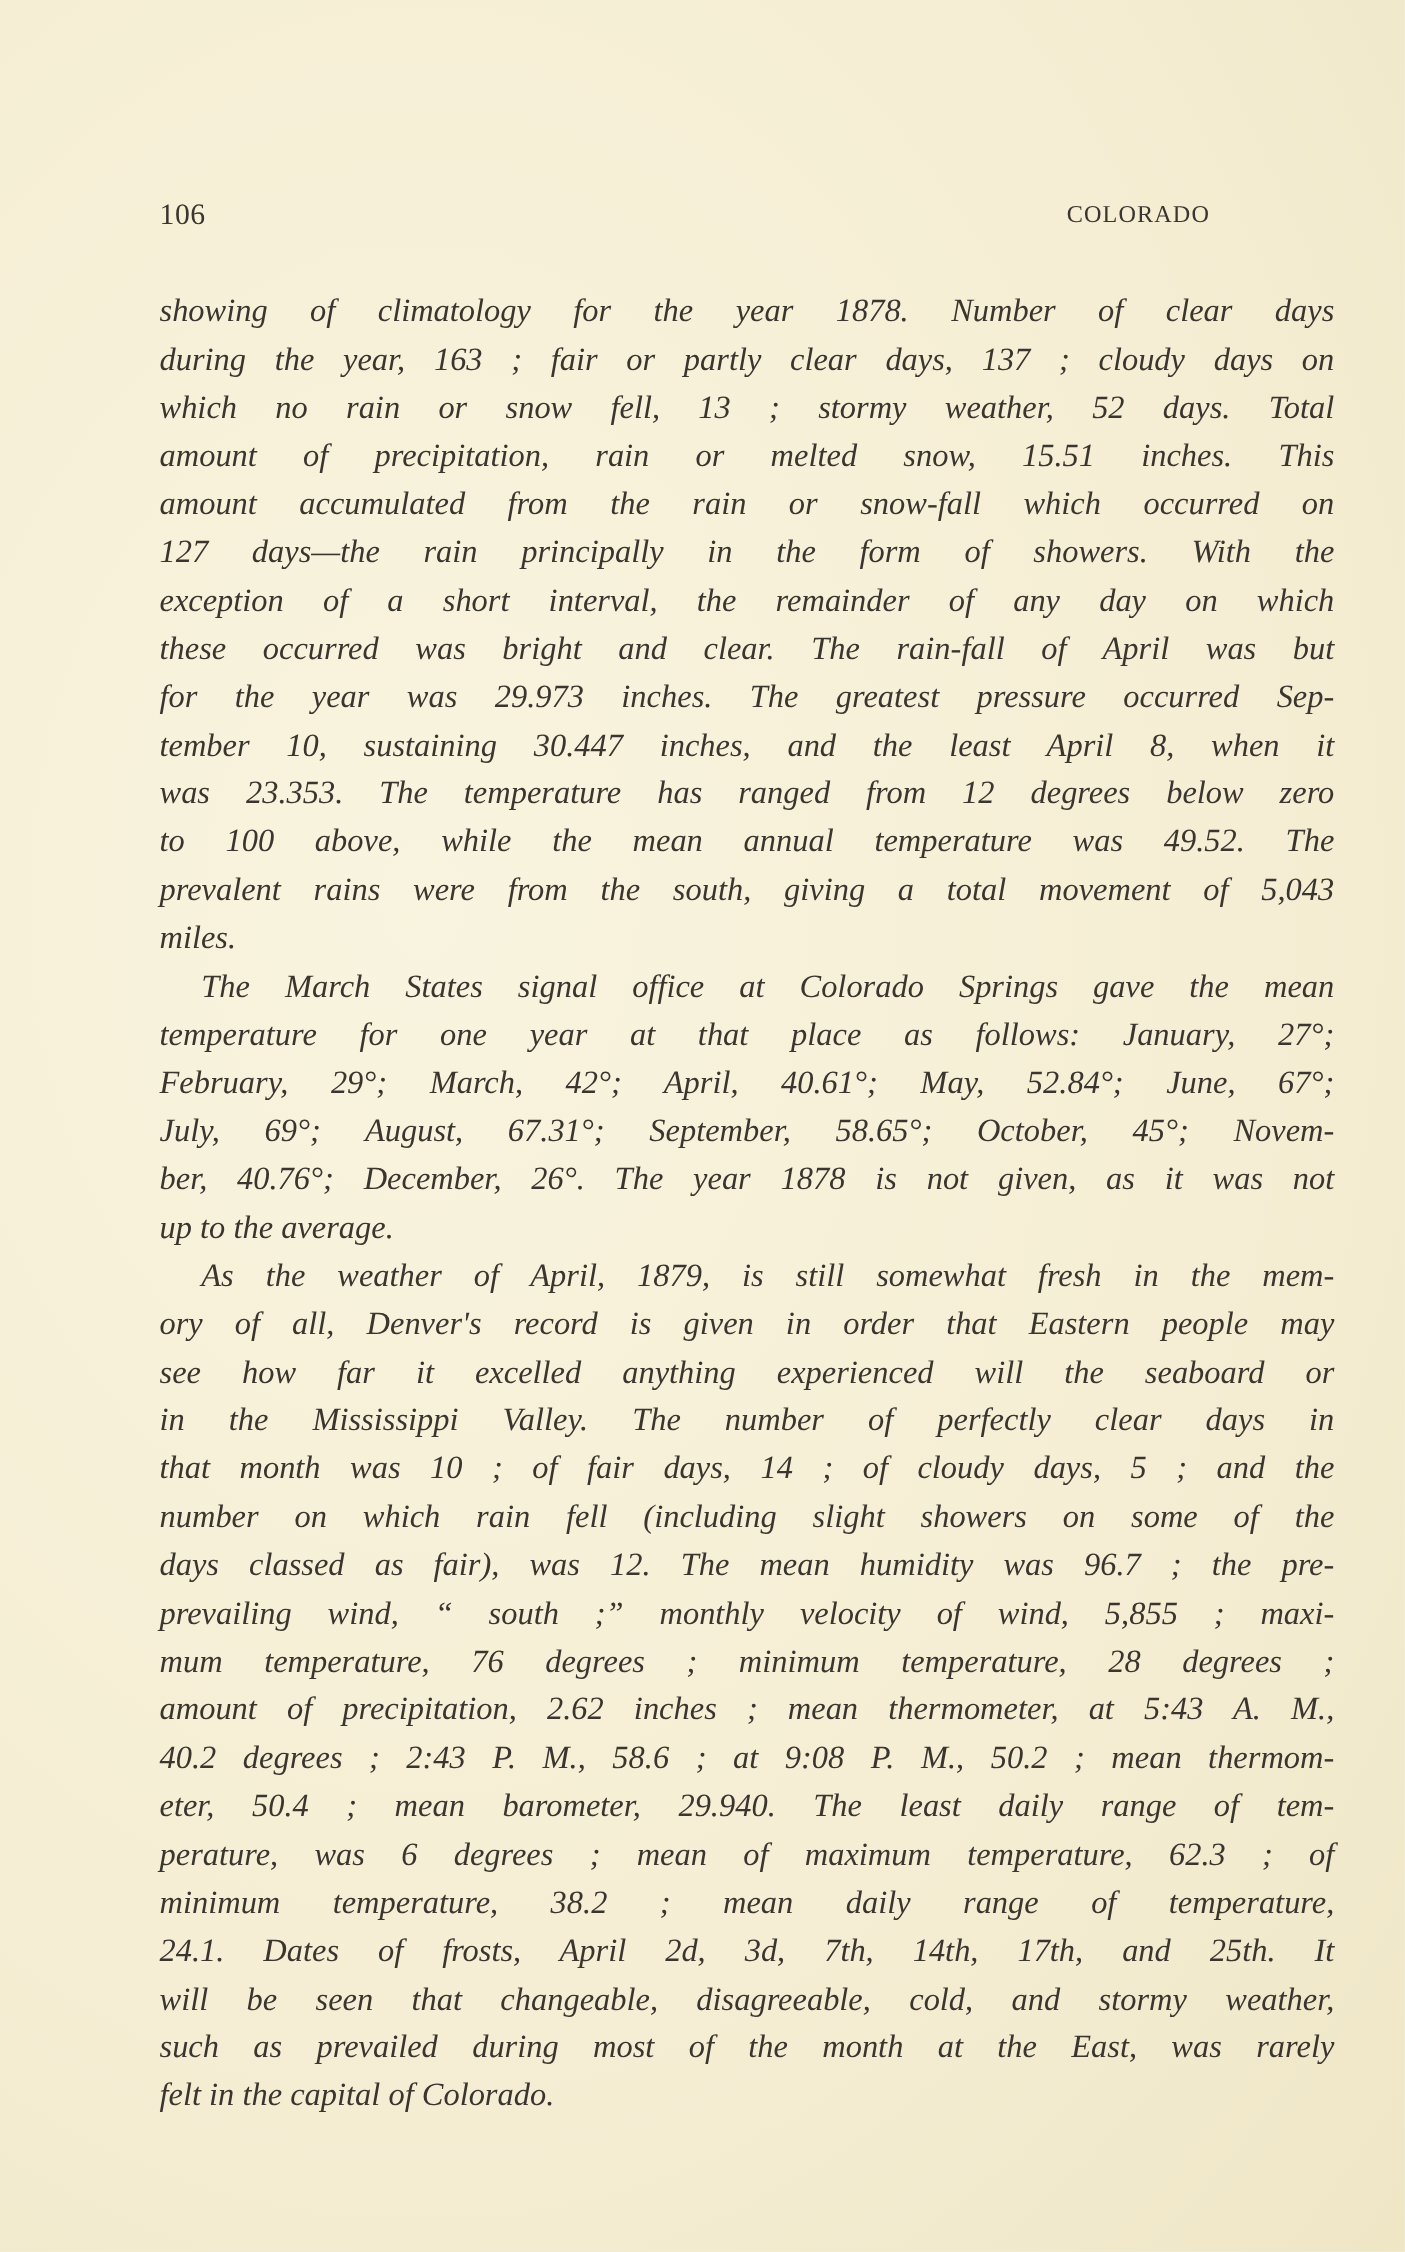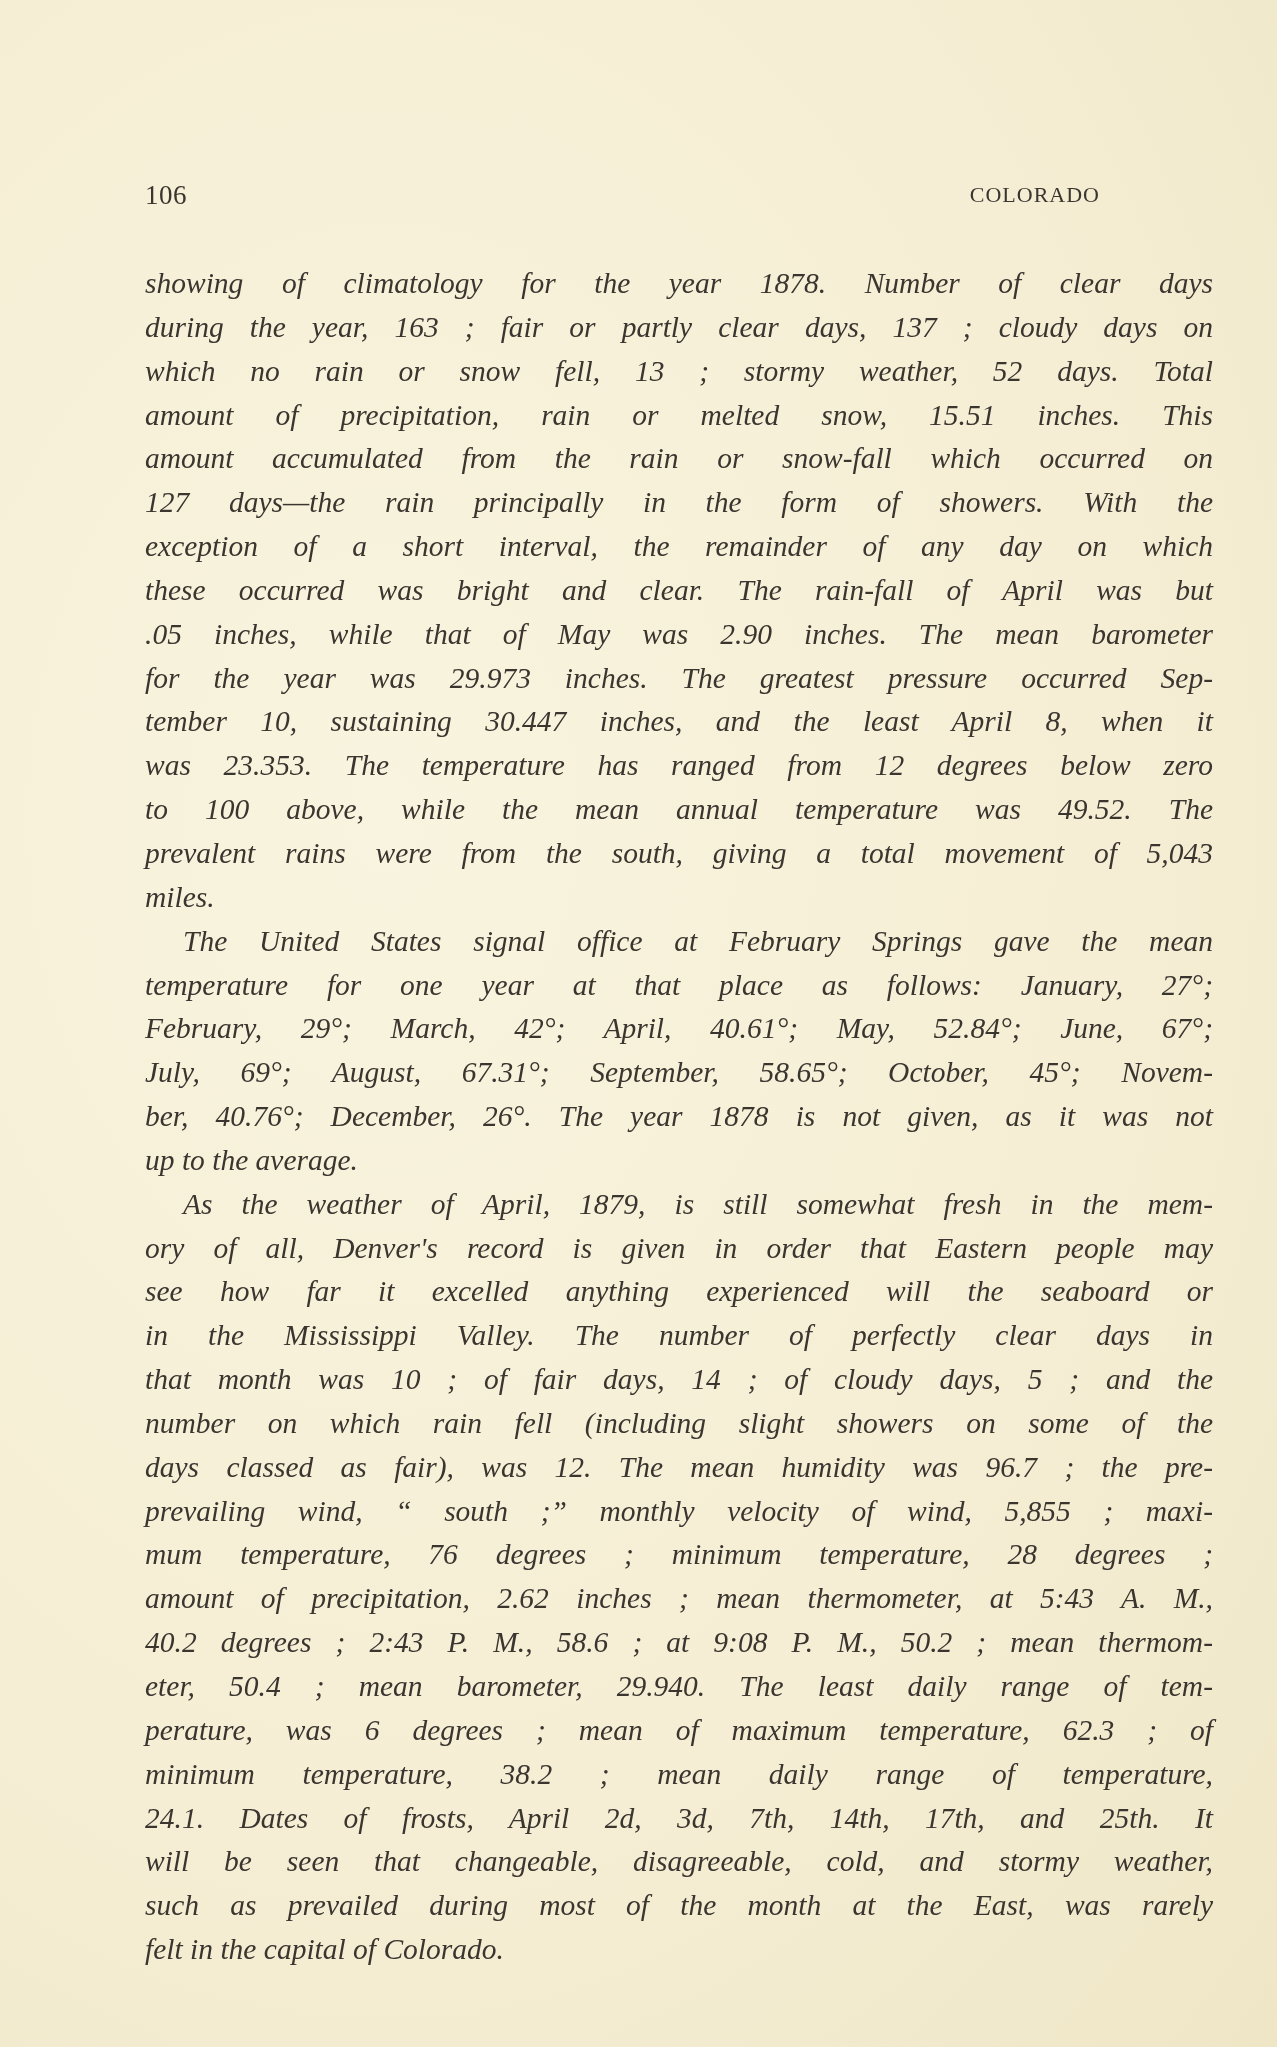--- a/index.html
+++ b/index.html
@@ -40,30 +40,29 @@
   <div class="body-text">
     <div>
       <span class="line">showing of climatology for the year 1878. Number of clear days</span>
       <span class="line">during the year, 163 ; fair or partly clear days, 137 ; cloudy days on</span>
       <span class="line">which no rain or snow fell, 13 ; stormy weather, 52 days. Total</span>
       <span class="line">amount of precipitation, rain or melted snow, 15.51 inches. This</span>
       <span class="line">amount accumulated from the rain or snow-fall which occurred on</span>
       <span class="line">127 days—the rain principally in the form of showers. With the</span>
       <span class="line">exception of a short interval, the remainder of any day on which</span>
       <span class="line">these occurred was bright and clear. The rain-fall of April was but</span>
-      <span class="line">.05 inches, while that of May was 2.90 inches. The mean barometer</span>
       <span class="line">for the year was 29.973 inches. The greatest pressure occurred Sep-</span>
       <span class="line">tember 10, sustaining 30.447 inches, and the least April 8, when it</span>
       <span class="line">was 23.353. The temperature has ranged from 12 degrees below zero</span>
       <span class="line">to 100 above, while the mean annual temperature was 49.52. The</span>
       <span class="line">prevalent rains were from the south, giving a total movement of 5,043</span>
       <span class="line last">miles.</span>
     </div>
     <div>
-      <span class="line indent">The United States signal office at February Springs gave the mean</span>
+      <span class="line indent">The March States signal office at Colorado Springs gave the mean</span>
       <span class="line">temperature for one year at that place as follows: January, 27°;</span>
       <span class="line">February, 29°; March, 42°; April, 40.61°; May, 52.84°; June, 67°;</span>
       <span class="line">July, 69°; August, 67.31°; September, 58.65°; October, 45°; Novem-</span>
       <span class="line">ber, 40.76°; December, 26°. The year 1878 is not given, as it was not</span>
       <span class="line last">up to the average.</span>
     </div>
     <div>
       <span class="line indent">As the weather of April, 1879, is still somewhat fresh in the mem-</span>
       <span class="line">ory of all, Denver's record is given in order that Eastern people may</span>
       <span class="line">see how far it excelled anything experienced will the seaboard or</span>

